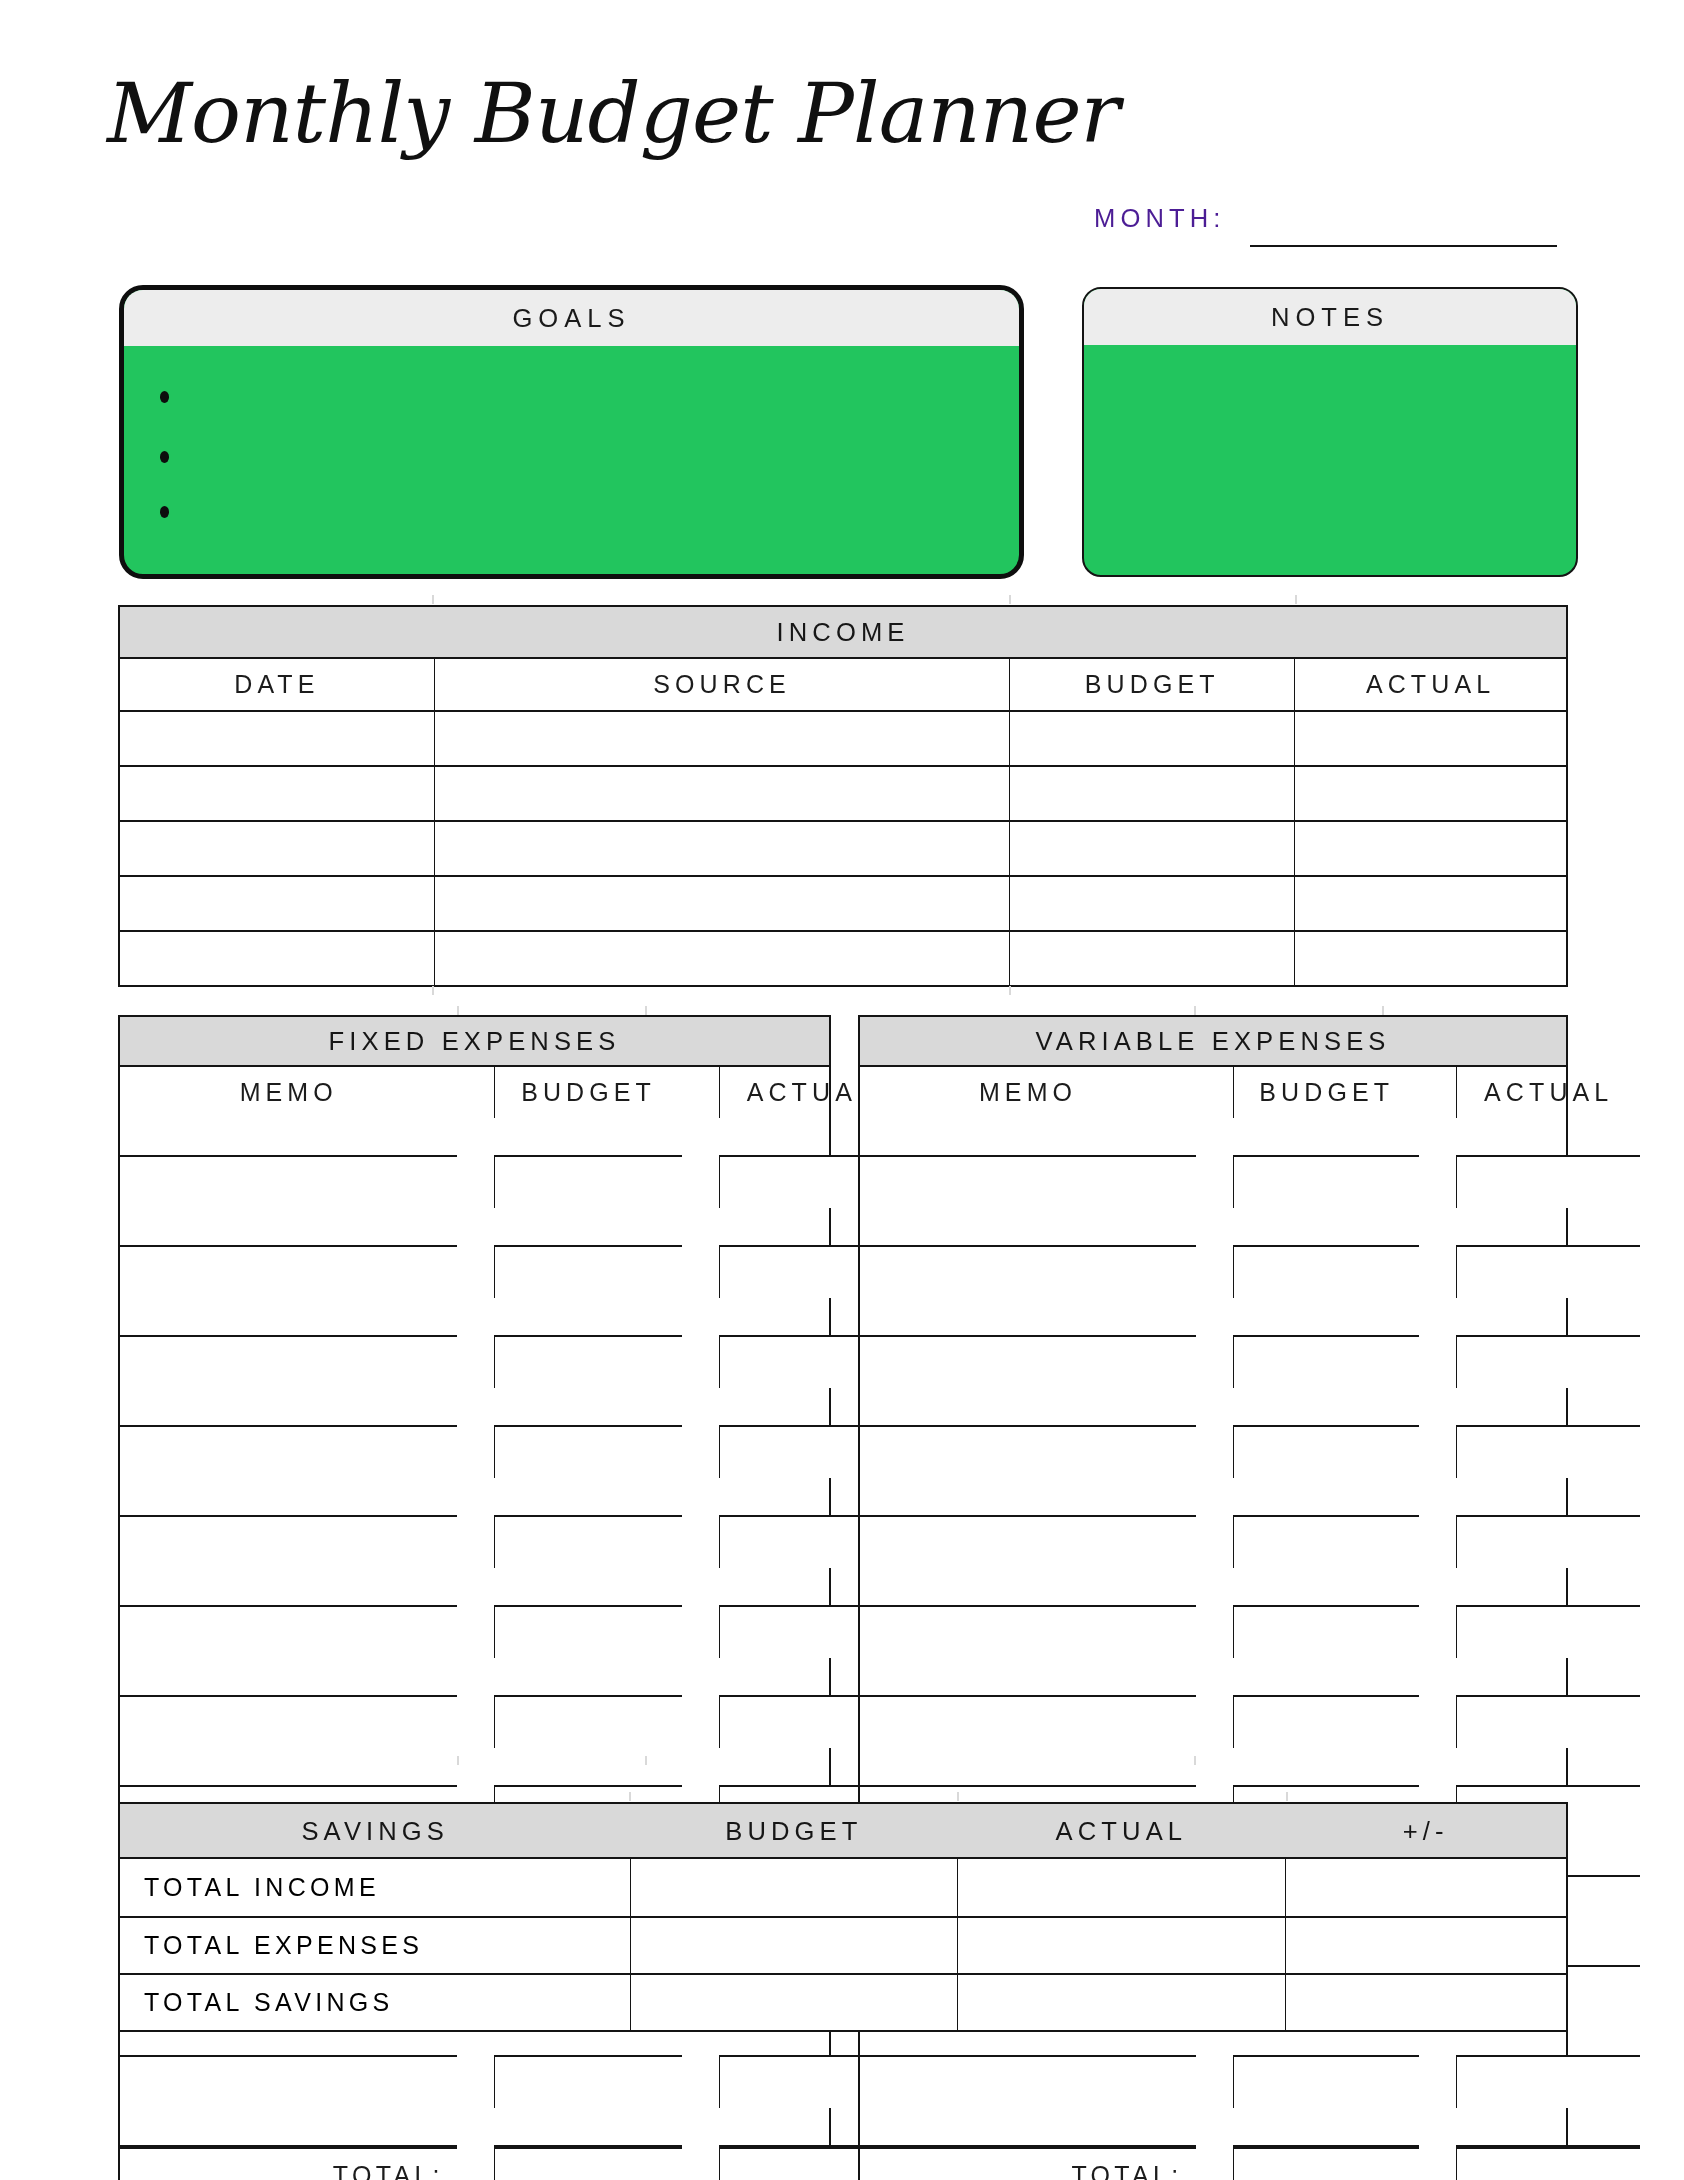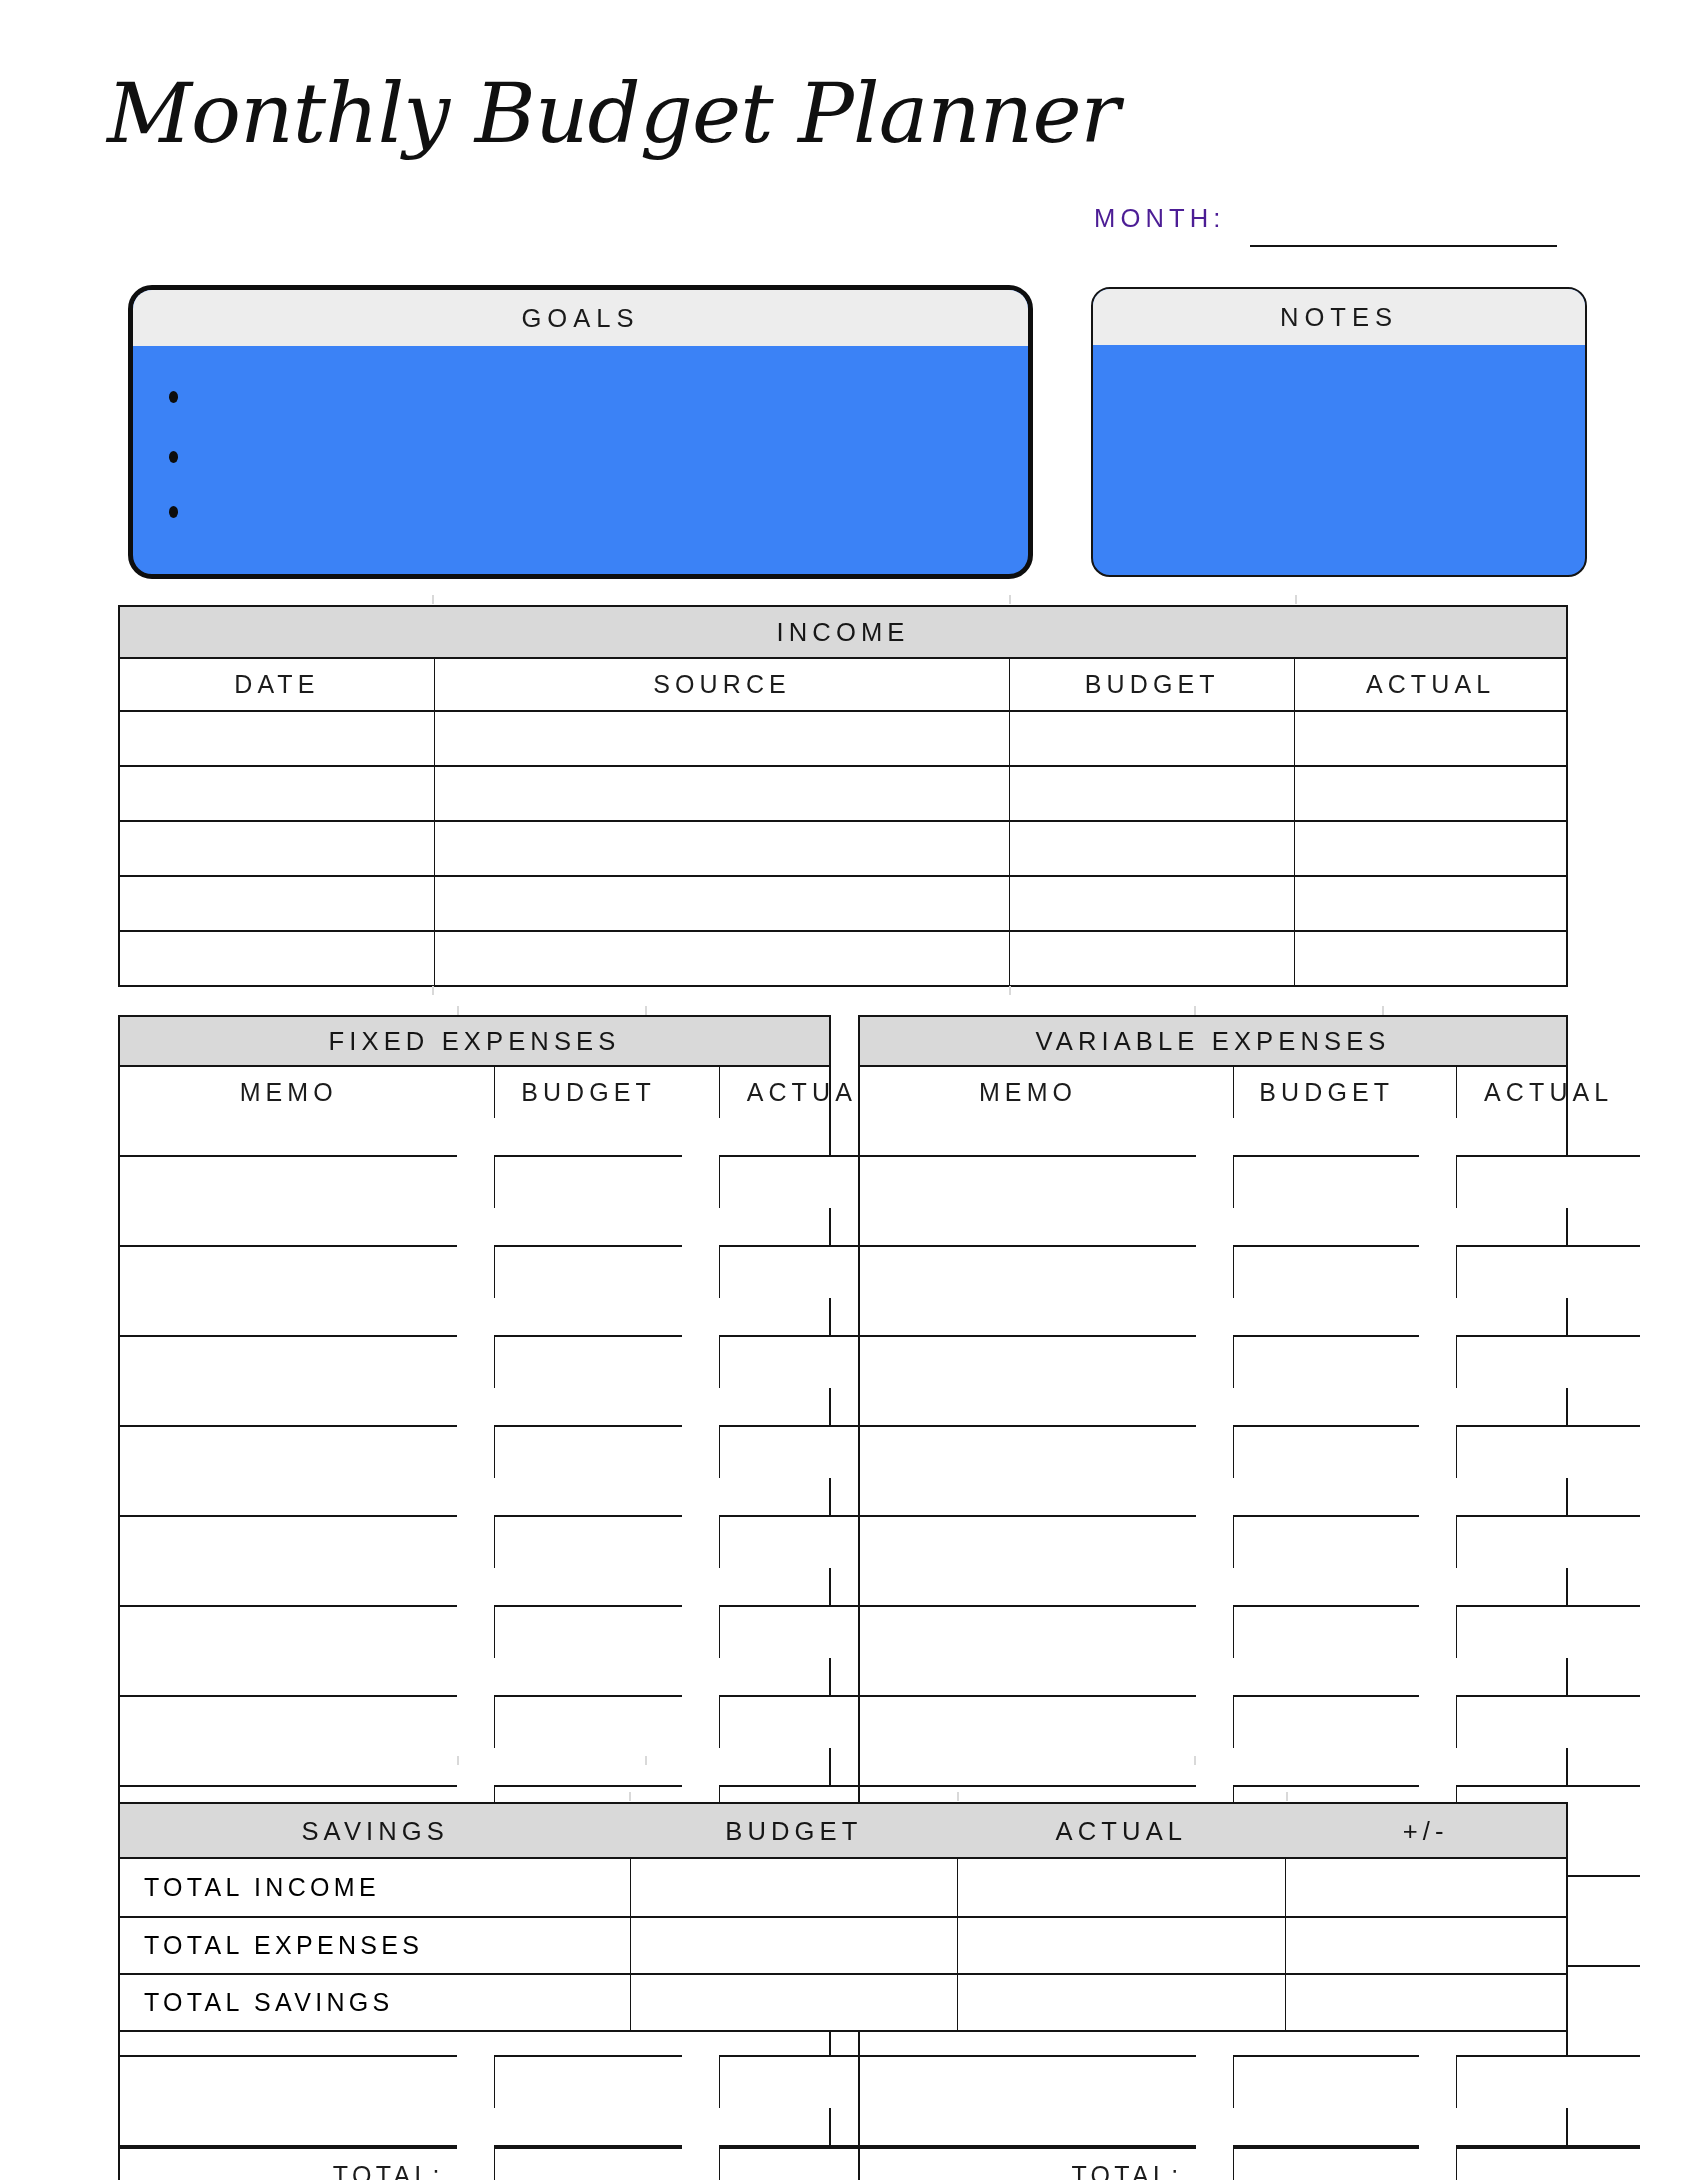--- a/index.html
+++ b/index.html
@@ -7,21 +7,21 @@
         font-family:"Liberation Sans",sans-serif;color:#1a1a1a;}
 
   
   .title{position:absolute;left:107px;top:66px;width:937px;
          font-family:"DejaVu Serif",serif;font-style:italic;font-weight:500;
          font-size:83px;line-height:1.15;color:#101010;letter-spacing:-0.9px;white-space:nowrap;}
   .month-label{position:absolute;left:1094px;top:204px;font-size:25.6px;letter-spacing:5.1px;color:#4c1d95;}
   .month-line{position:absolute;left:1250px;top:245px;width:307px;height:0;border-bottom:2.6px solid #141414;}
 
   
-  .panel{position:absolute;background:#3b82f6;box-sizing:border-box;overflow:hidden;margin-left:9px;}
+  .panel{position:absolute;background:#22c55e;box-sizing:border-box;overflow:hidden;}
   .panel-goals{left:119px;top:285px;width:905px;height:294px;border:5.1px solid #0e0e0e;border-radius:24px;}
   .panel-notes{left:1082px;top:287px;width:496px;height:290px;border:2.6px solid #141414;border-radius:19px;}
   .panel-band{height:56px;background:#ededed;display:flex;align-items:center;justify-content:center;
               font-size:25.6px;letter-spacing:6px;color:#1a1a1a;}
   .bullet{position:absolute;width:9.4px;height:12px;border-radius:50%;background:#0d0d0d;left:36px;}
 
   
   .tbl{position:absolute;box-sizing:border-box;}
   .band{box-sizing:border-box;border:2.6px solid #141414;background:#d9d9d9;
         display:flex;align-items:center;justify-content:center;

